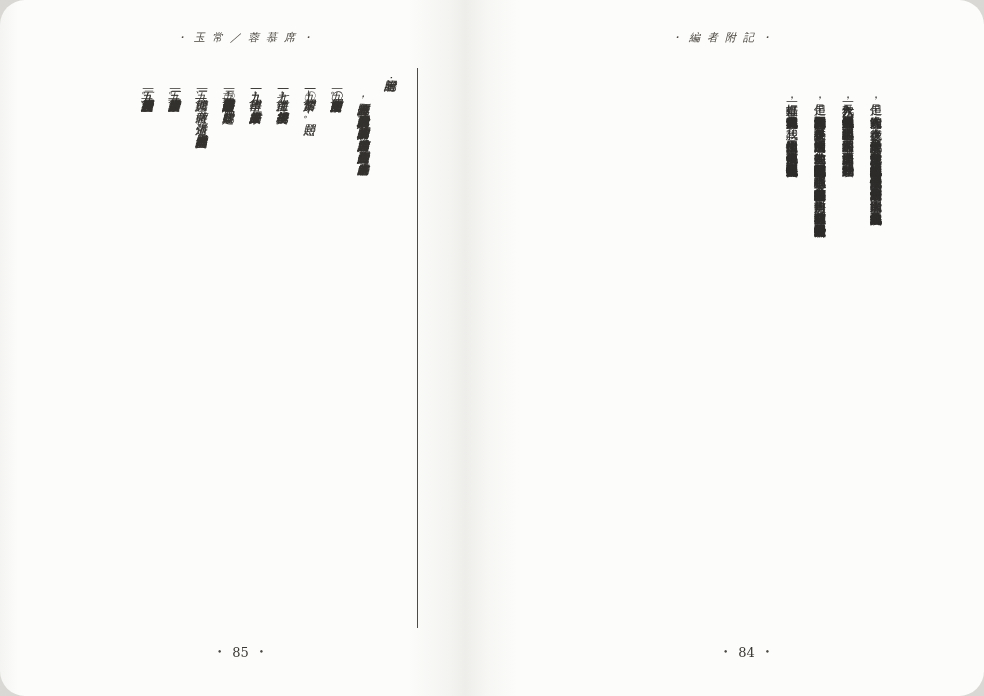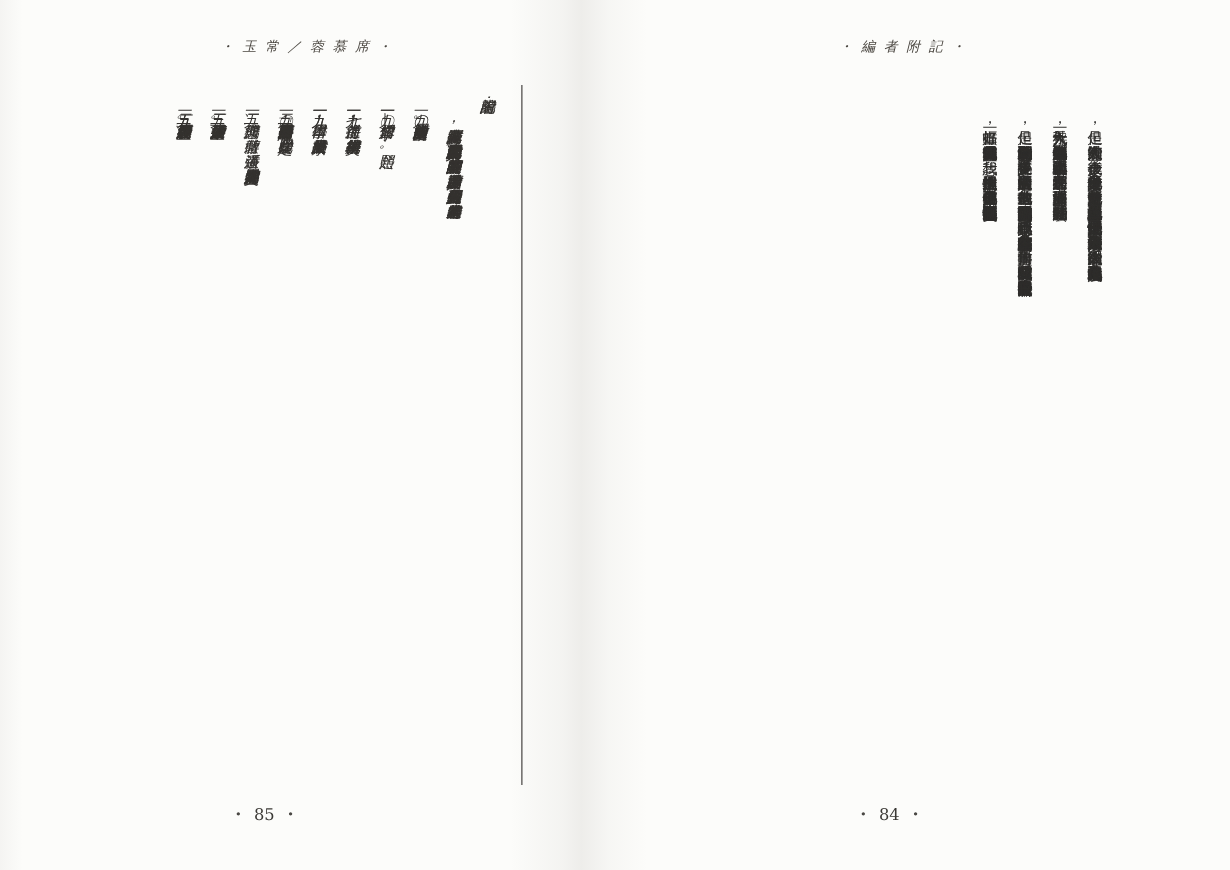--- a/index.html
+++ b/index.html
@@ -1,19 +1,20 @@
 <!DOCTYPE html>
 <html><head>
 <meta charset="utf-8">
 <style>
   html,body{margin:0;padding:0;background:#d9d8d4;}
   .scan{
     position:relative;width:984px;height:696px;margin:0 auto;
     background:#fcfcfa;overflow:hidden;
     font-family:"DejaVu Serif","Liberation Serif",serif;
+    border-radius:25px;
   }
   .gutter{
     position:absolute;left:408px;top:0;width:110px;height:696px;
     background:linear-gradient(90deg,
       rgba(110,105,95,0) 0%,
       rgba(110,105,95,0.06) 38%,
       rgba(110,105,95,0.10) 52%,
       rgba(110,105,95,0.04) 72%,
       rgba(110,105,95,0) 100%);
     pointer-events:none;
@@ -46,22 +47,22 @@
   .entry{margin:0;text-indent:1em;}
   .entry .gap{display:inline-block;inline-size:8px;block-size:1px;}
   .rule{
     position:absolute;left:417px;top:68px;width:1px;height:560px;
     background:#4d4b48;
   }
   .folio{
     position:absolute;top:645px;font-size:13px;color:#3a3834;
     text-align:center;white-space:nowrap;
   }
-  .folio.f-left{left:164px;width:95px;}
-  .folio.f-right{left:664px;width:95px;}
+  .folio.f-left{left:193px;width:95px;}
+  .folio.f-right{left:699px;width:95px;}
   .folio .dot{font-size:9px;margin:0 10px;vertical-align:2px;color:#4a4844;}
 </style>
 </head>
 <body>
 
 <div class="scan">
   <div class="edge-left"></div>
   <div class="gutter"></div>
 
   <div>

